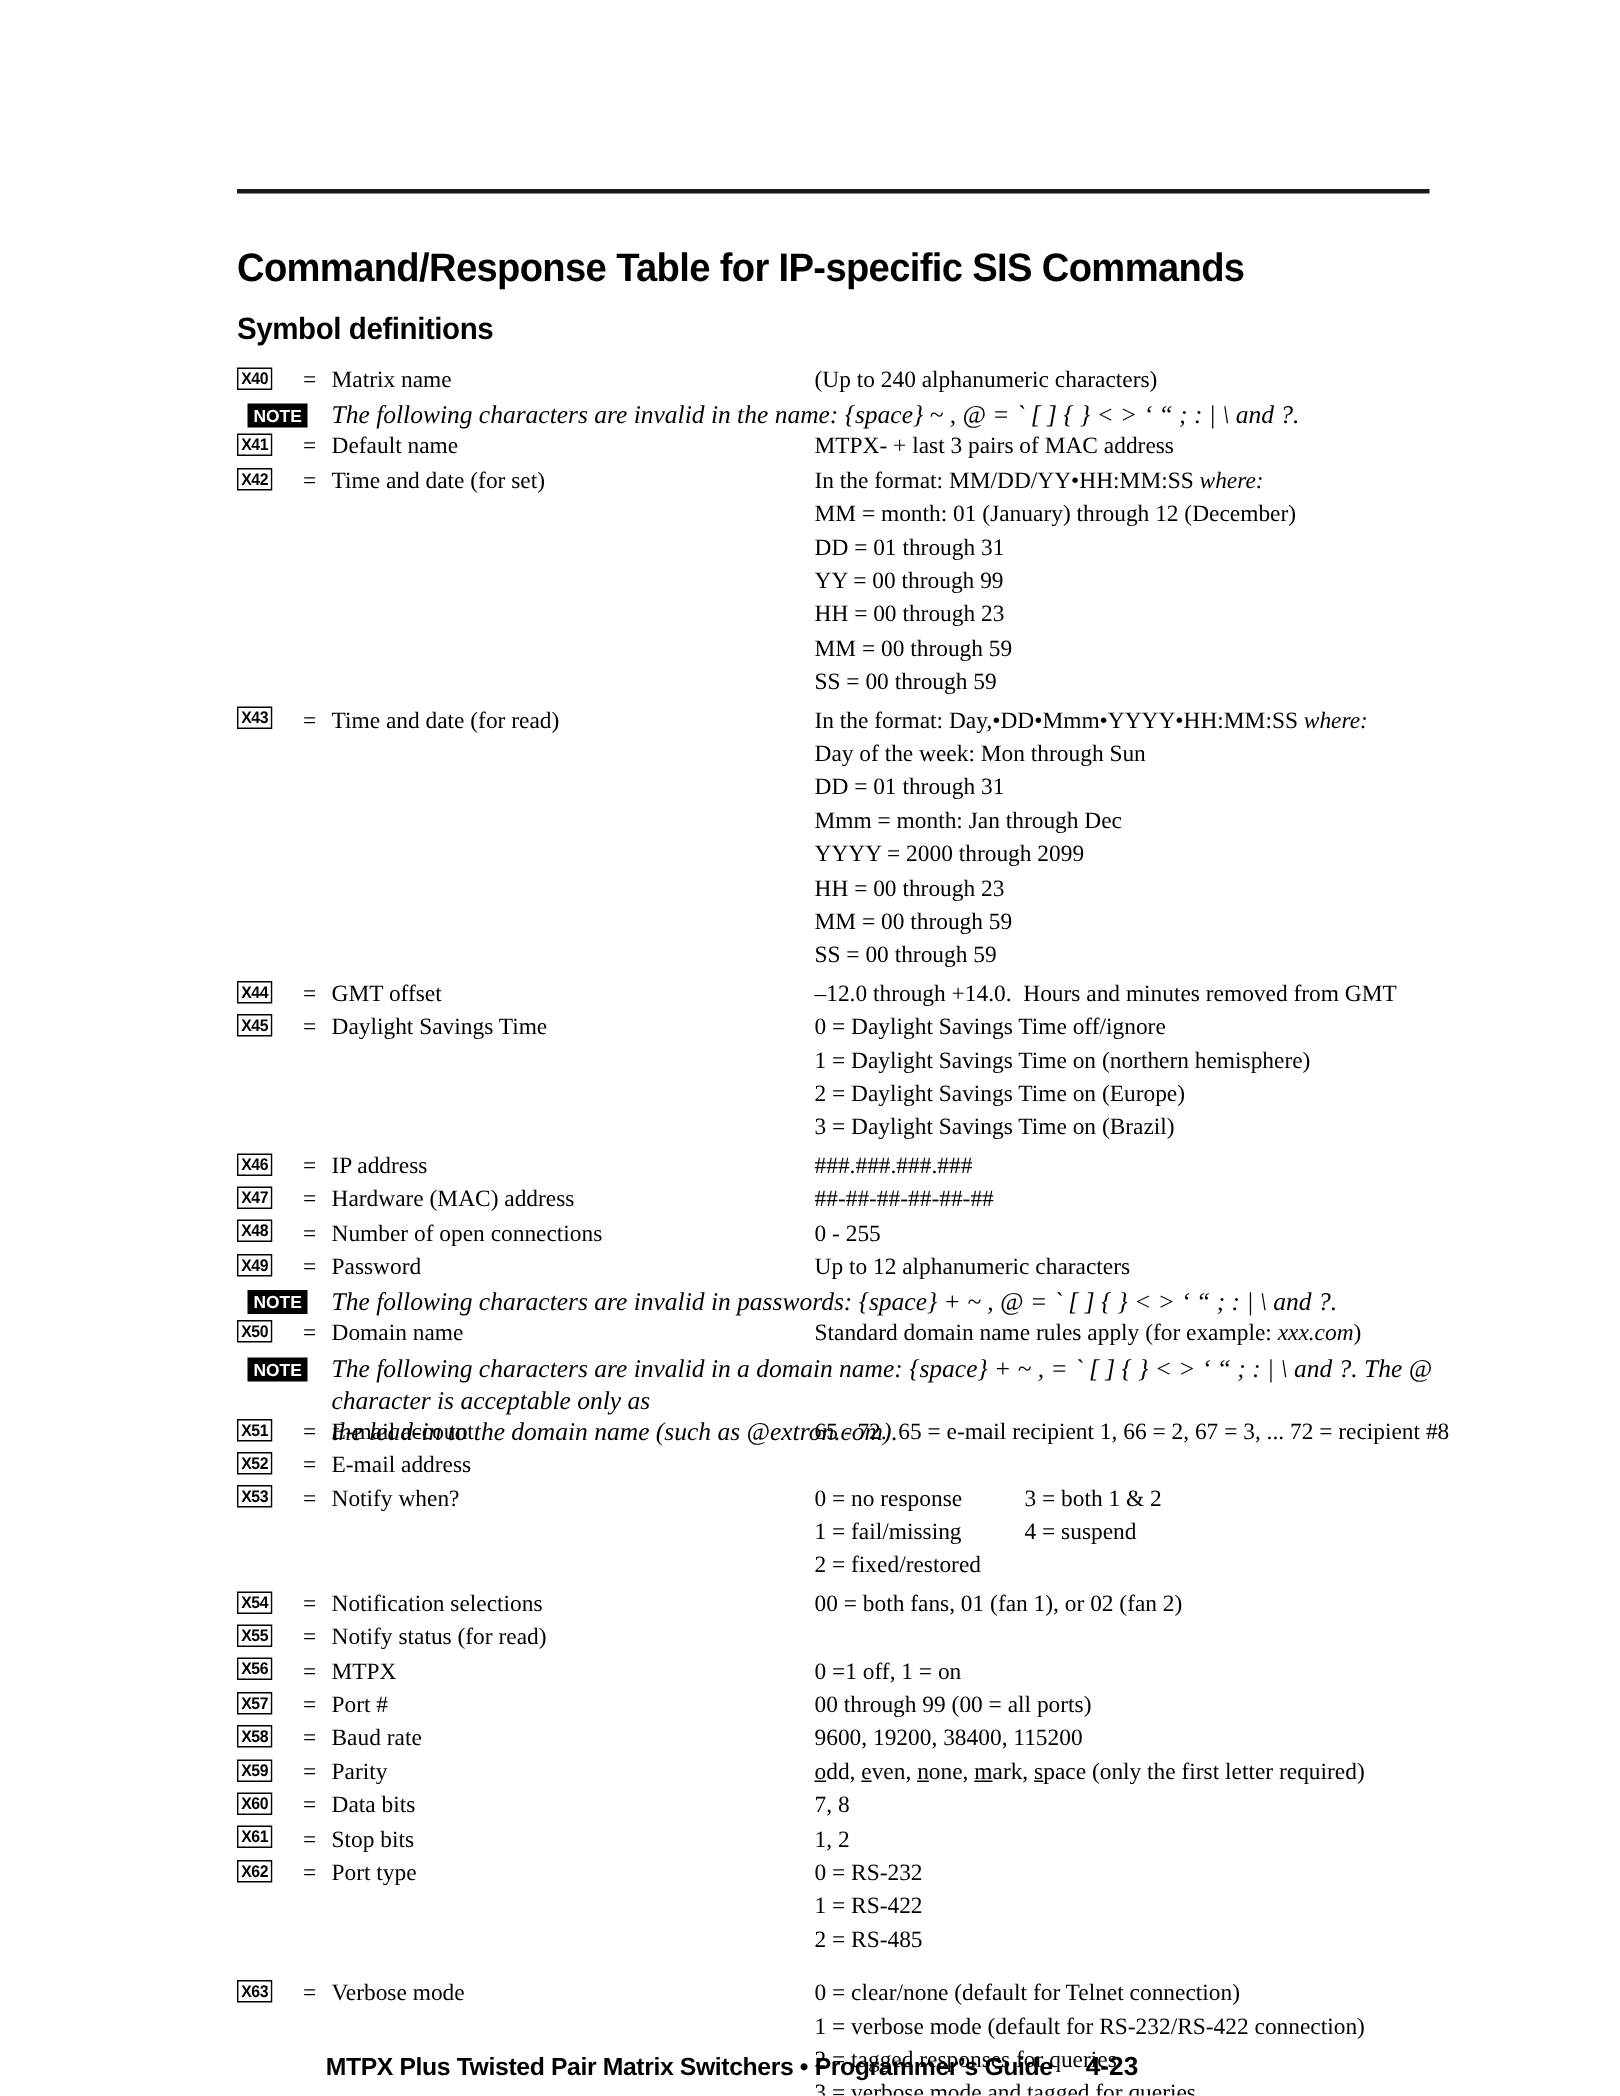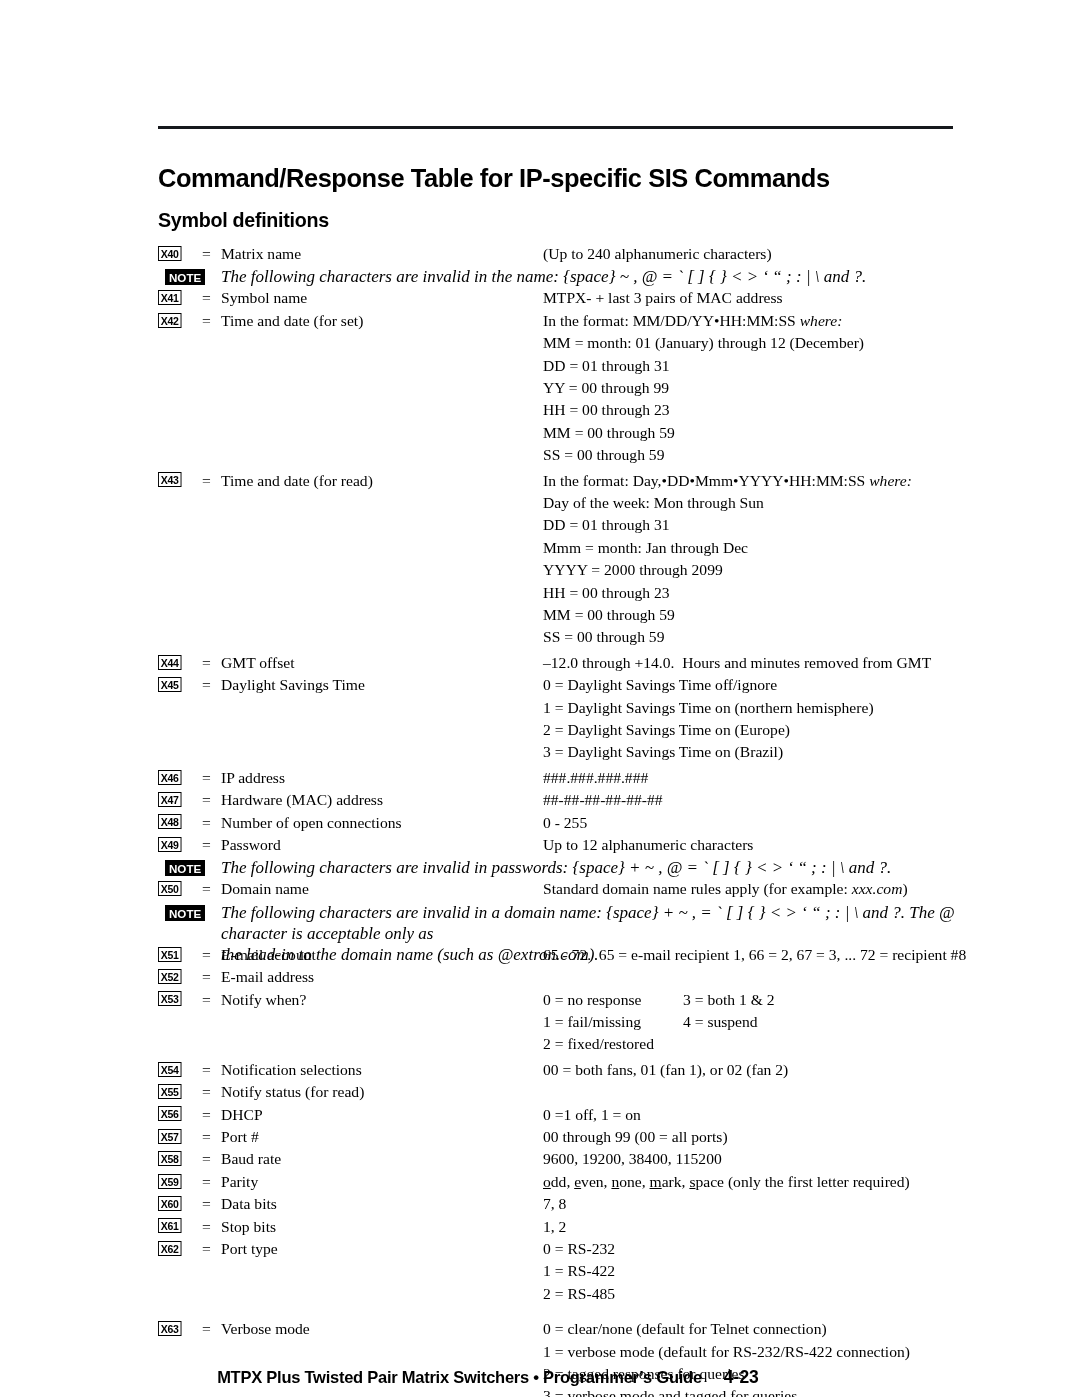--- a/index.html
+++ b/index.html
@@ -221,21 +221,21 @@
       </div>
       <div class="noterow" style="position: absolute; left: 0px; top: 23.4px;">
         <span class="notebadge">NOTE</span>
         <div class="notetext">
           <span class="ind">The following characters are invalid in the name: {space} ~ , @ = ` [ ] { } &lt; &gt; ‘ “ ; : | \ and ?.</span>
         </div>
       </div>
       <div class="row" style="position: absolute; left: 0px; top: 44.4px;">
         <div class="tagcell"><span class="xtag">X41</span></div>
         <div class="eq">=</div>
-        <div class="desc">Symbol name</div>
+        <div class="desc">Default name</div>
         <div class="val">MTPX- + last 3 pairs of MAC address</div>
       </div>
       <div class="row" style="position: absolute; left: 0px; top: 66.8px;">
         <div class="tagcell"><span class="xtag">X42</span></div>
         <div class="eq">=</div>
         <div class="desc">Time and date (for set)</div>
         <div class="val"><span class="sub">In the format: MM/DD/YY•HH:MM:SS <span class="i">where:</span></span><span class="sub">MM = month: 01 (January) through 12 (December)</span><span class="sub">DD = 01 through 31</span><span class="sub">YY = 00 through 99</span><span class="sub">HH = 00 through 23</span><span class="sub">MM = 00 through 59</span><span class="sub">SS = 00 through 59</span></div>
       </div>
       <div class="row" style="position: absolute; left: 0px; top: 226.6px;">
         <div class="tagcell"><span class="xtag">X43</span></div>
@@ -326,21 +326,21 @@
         <div class="val">00 = both fans, 01 (fan 1), or 02 (fan 2)</div>
       </div>
       <div class="row" style="position: absolute; left: 0px; top: 838.2px;">
         <div class="tagcell"><span class="xtag">X55</span></div>
         <div class="eq">=</div>
         <div class="desc">Notify status (for read)</div>
       </div>
       <div class="row" style="position: absolute; left: 0px; top: 860.6px;">
         <div class="tagcell"><span class="xtag">X56</span></div>
         <div class="eq">=</div>
-        <div class="desc">DHCP</div>
+        <div class="desc">MTPX</div>
         <div class="val">0 =1 off, 1 = on</div>
       </div>
       <div class="row" style="position: absolute; left: 0px; top: 883px;">
         <div class="tagcell"><span class="xtag">X57</span></div>
         <div class="eq">=</div>
         <div class="desc">Port #</div>
         <div class="val">00 through 99 (00 = all ports)</div>
       </div>
       <div class="row" style="position: absolute; left: 0px; top: 905.4px;">
         <div class="tagcell"><span class="xtag">X58</span></div>

